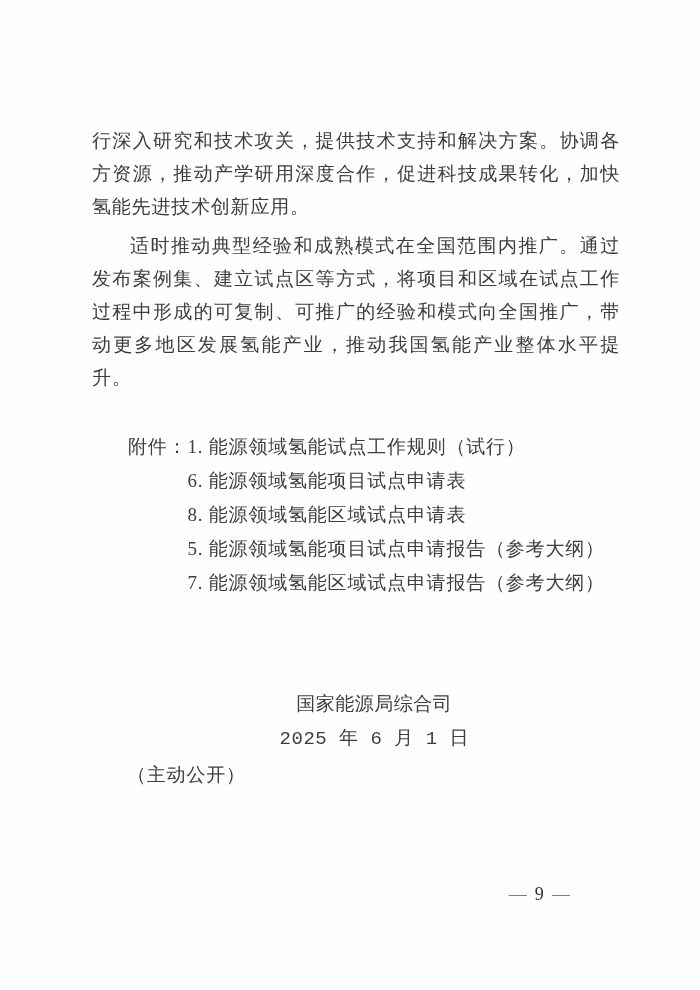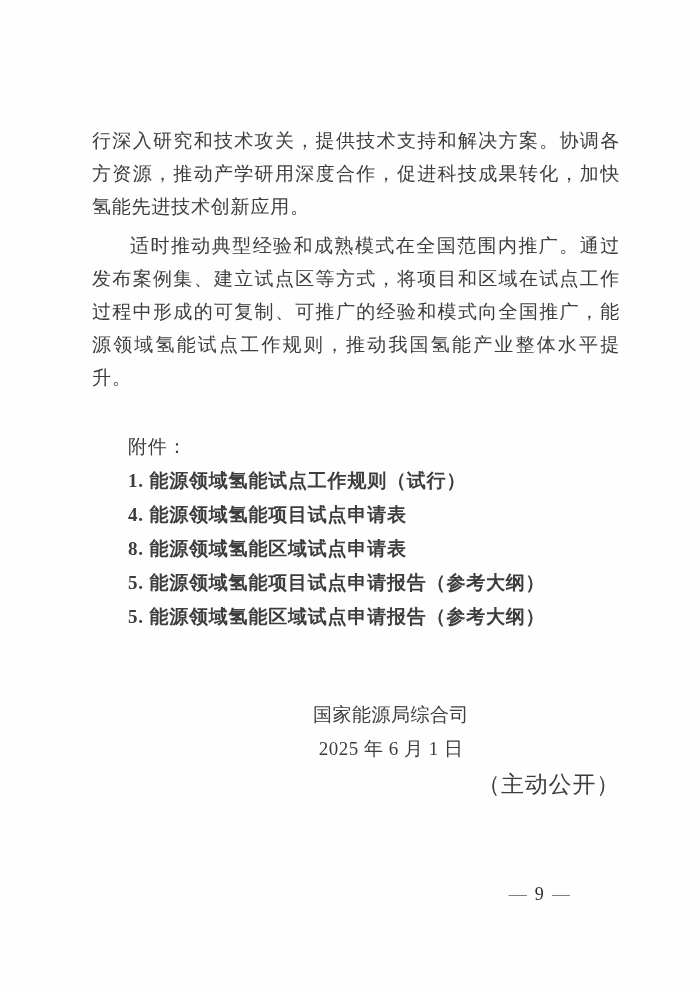--- a/index.html
+++ b/index.html
@@ -28,50 +28,49 @@
   }
   .para.indent { text-indent: 2em; margin-top: 6px; }
   .attachments {
     display: flex;
     align-items: flex-start;
     margin-top: 36px;
     margin-left: 36px;
     font-size: 19px;
     line-height: 34px;
     letter-spacing: 0.8px;
-    flex-direction: column;
   }
   .attachments-label {
     white-space: nowrap;
     flex: 0 0 auto;
   }
-  .attachment-list { flex: 1 1 auto; font-weight: bold; }
+  .attachment-list { flex: 1 1 auto; }
   .attachment-item { white-space: nowrap; }
   .signature {
-    margin-top: 64px;
+    margin-top: 88px;
     margin-right: 151px;
     margin-left: auto;
     width: -moz-fit-content;
     width: fit-content;
     display: flex;
     flex-direction: column;
     align-items: center;
     font-size: 19px;
     line-height: 34px;
     letter-spacing: 0.5px;
+    font-family: Liberation Mono, monospace;
   }
   .signature-issuer { white-space: nowrap; }
   .signature-date { white-space: nowrap; }
   .disclosure-note {
     margin-top: 2px;
-    margin-left: 52px;
-    font-size: 23px;
+    margin-left: 35px;
+    font-size: 19px;
     line-height: 34px;
     letter-spacing: 0.8px;
-    text-align: right;
   }
   .footer {
     position: absolute;
     top: 882px;
     right: 122px;
     font-size: 18px;
     line-height: 24px;
     display: flex;
     align-items: center;
     color: #333333;
@@ -83,30 +82,30 @@
   }
   .footer .num { color: #2f2f2f; }
 </style>
 </head>
 <body>
 
 <div class="doc">
 
   <p class="para">行深入研究和技术攻关，提供技术支持和解决方案。协调各方资源，推动产学研用深度合作，促进科技成果转化，加快氢能先进技术创新应用。</p>
 
-  <p class="para indent">适时推动典型经验和成熟模式在全国范围内推广。通过发布案例集、建立试点区等方式，将项目和区域在试点工作过程中形成的可复制、可推广的经验和模式向全国推广，能源领域氢能试点工作规则，推动我国氢能产业整体水平提升。</p>
+  <p class="para indent">适时推动典型经验和成熟模式在全国范围内推广。通过发布案例集、建立试点区等方式，将项目和区域在试点工作过程中形成的可复制、可推广的经验和模式向全国推广，带动更多地区发展氢能产业，推动我国氢能产业整体水平提升。</p>
 
   <div class="attachments">
     <span class="attachments-label">附件：</span>
     <div class="attachment-list">
       <div class="attachment-item">1. 能源领域氢能试点工作规则（试行）</div>
-      <div class="attachment-item">4. 能源领域氢能项目试点申请表</div>
+      <div class="attachment-item">6. 能源领域氢能项目试点申请表</div>
       <div class="attachment-item">8. 能源领域氢能区域试点申请表</div>
       <div class="attachment-item">5. 能源领域氢能项目试点申请报告（参考大纲）</div>
-      <div class="attachment-item">5. 能源领域氢能区域试点申请报告（参考大纲）</div>
+      <div class="attachment-item">7. 能源领域氢能区域试点申请报告（参考大纲）</div>
     </div>
   </div>
 
   <div class="signature">
     <div class="signature-issuer">国家能源局综合司</div>
     <div class="signature-date">2025 年 6 月 1 日</div>
   </div>
 
   <div class="disclosure-note">（主动公开）</div>
 

